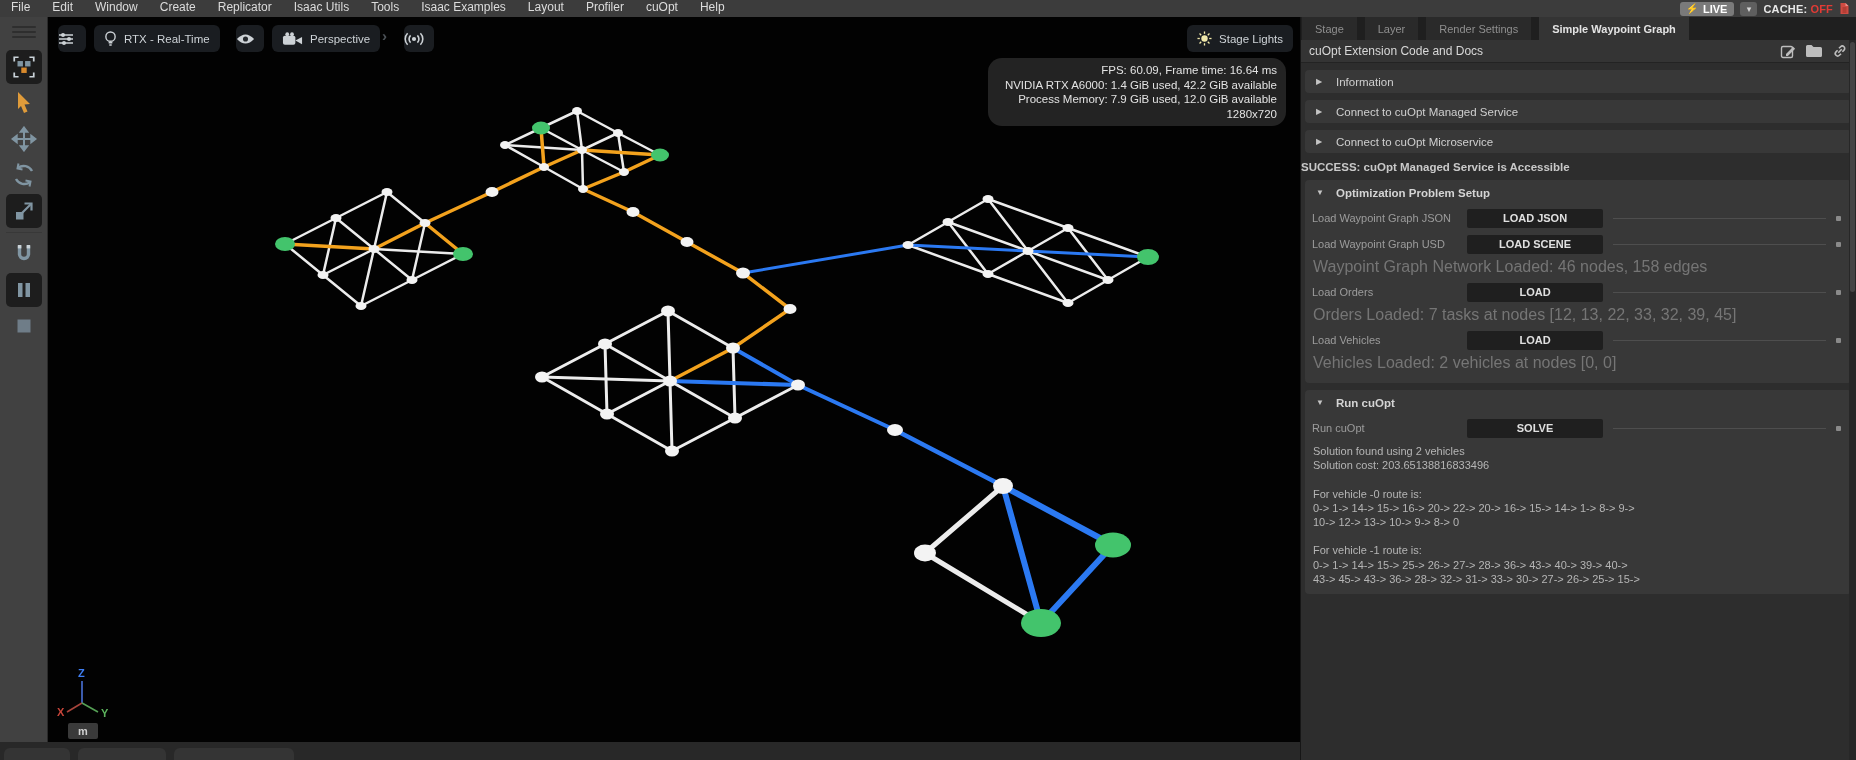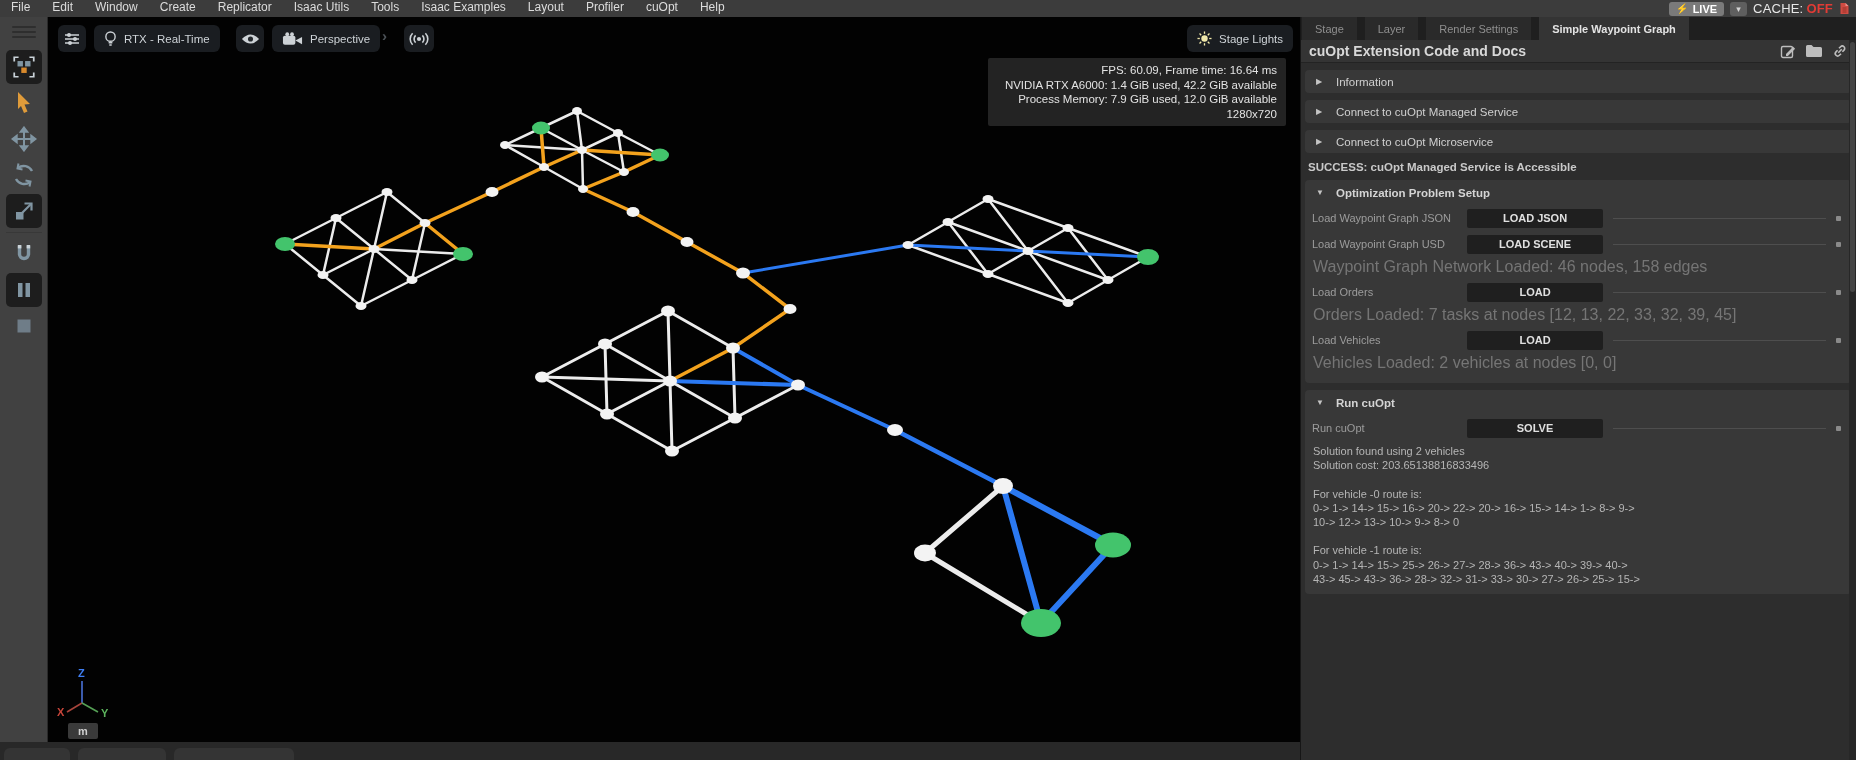--- a/index.html
+++ b/index.html
@@ -8,64 +8,64 @@
   
   .menubar{position:absolute;left:0;top:0;width:1856px;height:17px;background:#3c3c3c;
     display:flex;z-index:30;font-size:12px;color:#dcdcdc}
   .menu-item{padding:0 11px;cursor:default;white-space:nowrap}
   .menu-right{margin-left:auto;display:flex;align-items:center;gap:6px;padding-right:6px}
   .live-pill{background:#7a7a7a;border-radius:3px;height:14px;padding:0 7px;display:flex;
     align-items:center;gap:4px;color:#fff;font-size:11px;font-weight:bold}
   .live-bolt{color:#f5d019;font-size:10px}
   .live-chevron{background:#5f5f5f;border-radius:3px;width:17px;height:14px;color:#d5d5d5;
     font-size:9px;display:flex;align-items:center;justify-content:center}
-  .cache{font-size:13px;color:#e8e8e8;font-weight:normal;letter-spacing:.2px}
+  .cache{font-size:11px;color:#e8e8e8;font-weight:bold;letter-spacing:.2px}
   .cache b{color:#e23b35;margin-left:3px}
   
   .left-toolbar{position:absolute;left:0;top:17px;width:48px;height:725px;background:#414141;
     display:flex;flex-direction:column;align-items:center;z-index:20;border-right:1px solid #2a2a2a}
   .grip{margin:6px 0 8px 0}
   .grip i{display:block;width:24px;height:2px;background:#2e2e2e;margin:3px auto;border-radius:1px}
   .tbtn{width:36px;height:34px;display:flex;align-items:center;justify-content:center;margin:1px 0}
   .tbtn.darkbg{background:#1d1d1d;border-radius:5px}
   .tsep{width:36px;height:1px;background:#383838;margin:3px 0}
   
   .viewport{position:absolute;left:48px;top:17px;width:1252px;height:725px;background:#020202;overflow:hidden}
   #graph-svg{position:absolute;left:0;top:0}
   .vp-btn{position:absolute;top:8px;background:rgba(28,31,35,.93);border-radius:6px;height:27px;
-    display:flex;align-items:center;justify-content:center;gap:7px;padding:0 10px;
+    display:flex;align-items:center;justify-content:flex-start;gap:7px;padding:0 10px;
     color:#ced3d7;font-size:11.5px;z-index:10;white-space:nowrap}
   .vp-chevron{position:absolute;top:10px;z-index:10;color:#4c5257;font-size:15px;font-weight:bold}
   .fps-overlay{position:absolute;left:940px;top:41px;width:298px;height:68px;background:rgba(38,38,38,.92);
-    border-radius:2px;z-index:9;padding:5px 9px 0 0;text-align:right}
+    border-radius:14px;z-index:9;padding:5px 9px 0 0;text-align:right}
   .fps-line{font-size:11.5px;color:#e2e2e2;line-height:14.5px;white-space:nowrap}
   
   .axis-gizmo{position:absolute;left:6px;top:638px;z-index:8}
   .unit-box{position:absolute;left:20px;top:706px;width:30px;height:16px;background:#3a3a3a;
     border-radius:2px;color:#cfcfcf;font-size:11px;font-weight:bold;text-align:center;line-height:16px;z-index:8}
   
   .bottom-strip{position:absolute;left:0;top:742px;width:1300px;height:18px;background:#282828;z-index:25}
   .bottom-tab{position:absolute;top:6px;height:12px;background:#343434;border-radius:6px 6px 0 0}
   .bottom-tab:nth-child(1){left:4px;width:66px}
   .bottom-tab:nth-child(2){left:78px;width:88px}
   .bottom-tab:nth-child(3){left:174px;width:120px}
   
   .right-panel{position:absolute;left:1300px;top:17px;width:556px;height:743px;background:#2d2d2d;
     z-index:20;border-left:1px solid #161616}
   .ptabbar{height:23px;background:#1f1f1f;display:flex;align-items:stretch;padding-left:1px;gap:8px}
   .ptab{padding:0 13px;font-size:11px;color:#8f8f8f;background:#2a2a2a;display:flex;align-items:center;cursor:default}
   .ptab.active{background:#343434;color:#e3e3e3;font-weight:bold}
   .panel-title{height:23px;background:#343434;display:flex;align-items:center;padding:0 8px;
-    font-size:14px;font-weight:bold;color:#d8d8d8;border-bottom:1px solid #232323}
+    font-size:12px;font-weight:normal;color:#d8d8d8;border-bottom:1px solid #232323}
   .title-icons{margin-left:auto;display:flex;align-items:center;gap:9px}
   .title-icons svg{display:block;cursor:pointer}
   .section{margin:7px 4px 0 4px;background:#383838;border-radius:4px;height:23px;display:flex;
     align-items:center;padding:0 11px;gap:11px;font-size:11.5px;color:#cfcfcf}
   .arrow{font-size:8px;color:#c4c4c4;width:9px}
-  .status-line{margin:8px 7px 2px 7px;font-size:11.5px;color:#c9c9c9;font-weight:bold}
+  .status-line{margin:8px 7px 2px 0;font-size:11.5px;color:#c9c9c9;font-weight:bold}
   .frame{margin:7px 4px 0 4px;background:#383838;border-radius:4px;padding-bottom:8px}
   .frame-header{height:25px;display:flex;align-items:center;gap:11px;padding:0 11px;
     font-size:11.5px;color:#d4d4d4;font-weight:bold}
   .row{height:26px;display:flex;align-items:center;padding:0 7px}
   .row-label{width:155px;font-size:11px;color:#9c9c9c}
   .row-btn{width:136px;height:19px;background:#1f1f1f;border-radius:2px;color:#e0e0e0;font-size:11px;
     font-weight:bold;text-align:center;line-height:19px;cursor:pointer}
   .row-line{flex:1;height:1px;background:#4e4e4e;margin:0 10px}
   .row-dot{width:5px;height:5px;background:#8a8a8a;border-radius:1px;margin-right:4px}
   .info-line{padding:1px 8px 3px 8px;font-size:16px;color:#757575}

